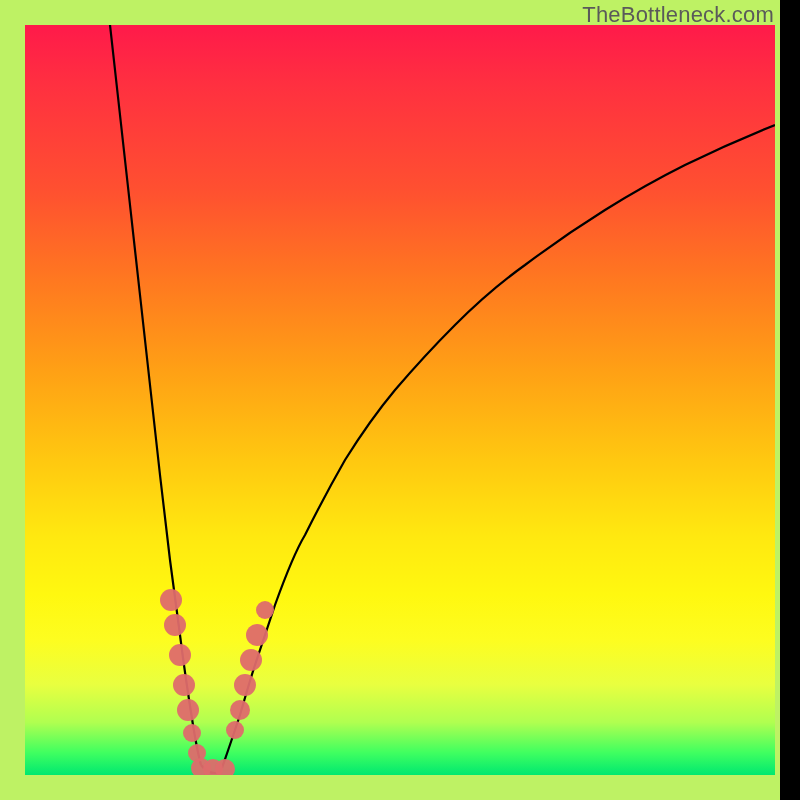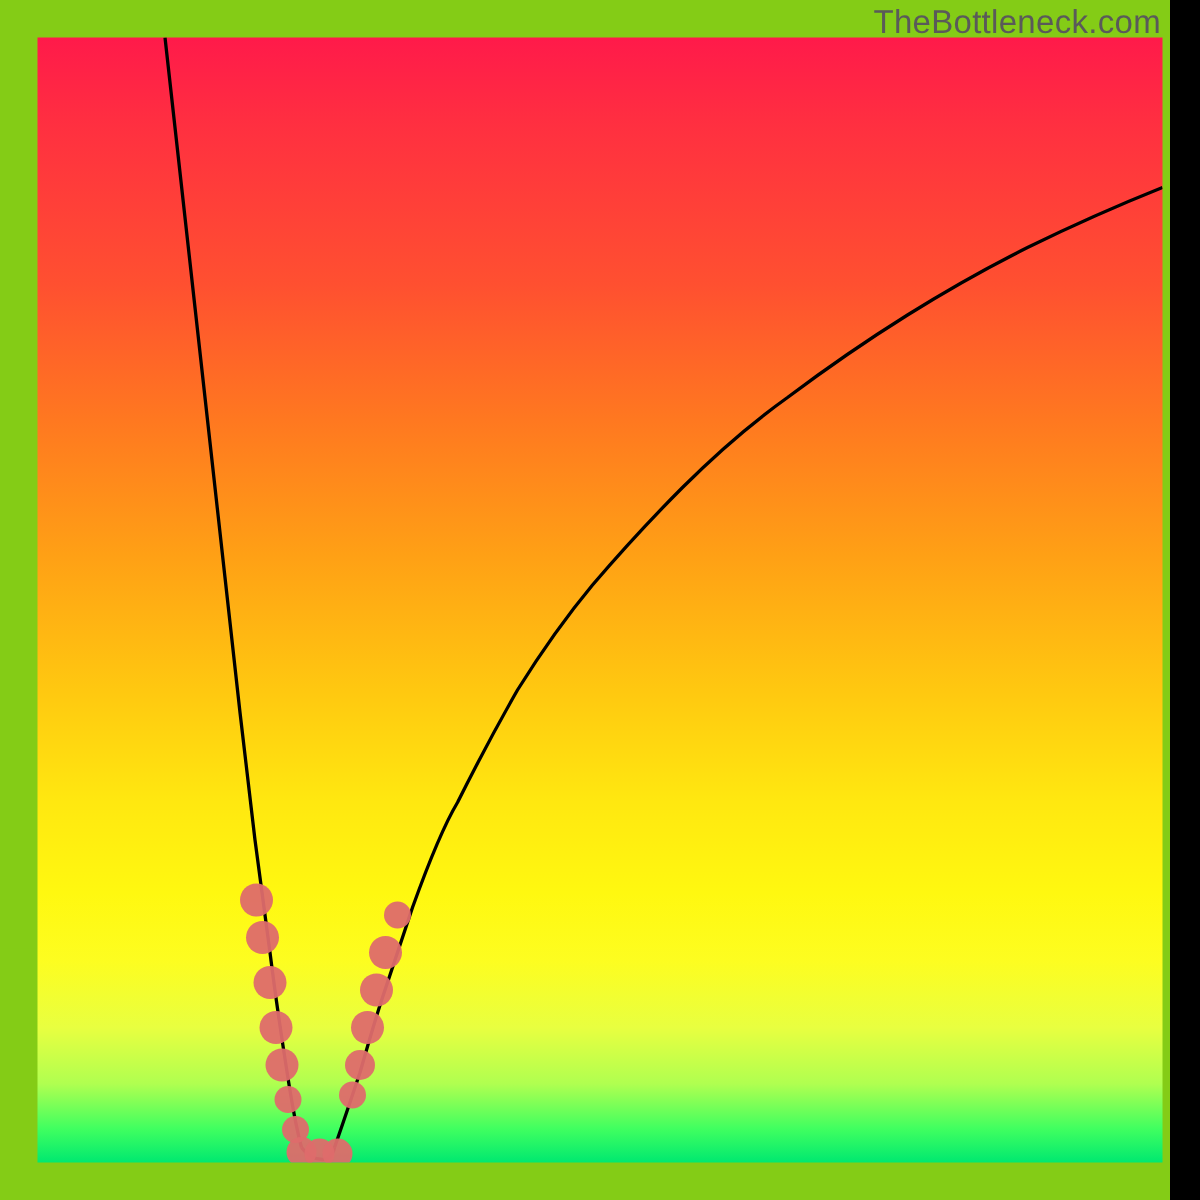--- a/index.html
+++ b/index.html
@@ -9,21 +9,21 @@
     height: 800px;
     overflow: hidden;
     background: #000;
   }
   .frame {
     position: absolute;
     top: 0;
     left: 0;
     width: 780px;
     height: 800px;
-    background: #84cc16;
+    background: #bef264;
   }
   .plot-area {
     position: absolute;
     top: 25px;
     left: 25px;
     width: 750px;
     height: 750px;
     background: linear-gradient(
       to bottom,
       #ff1a4a 0%,

